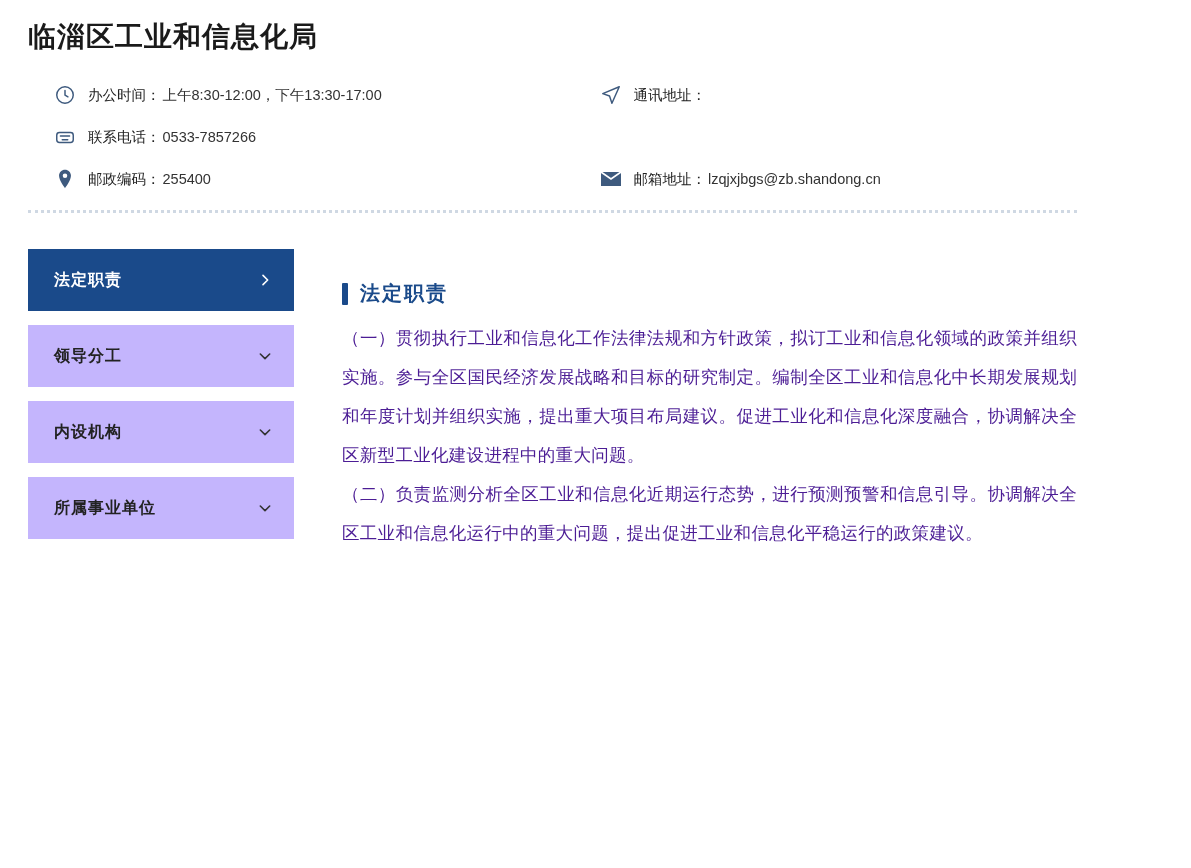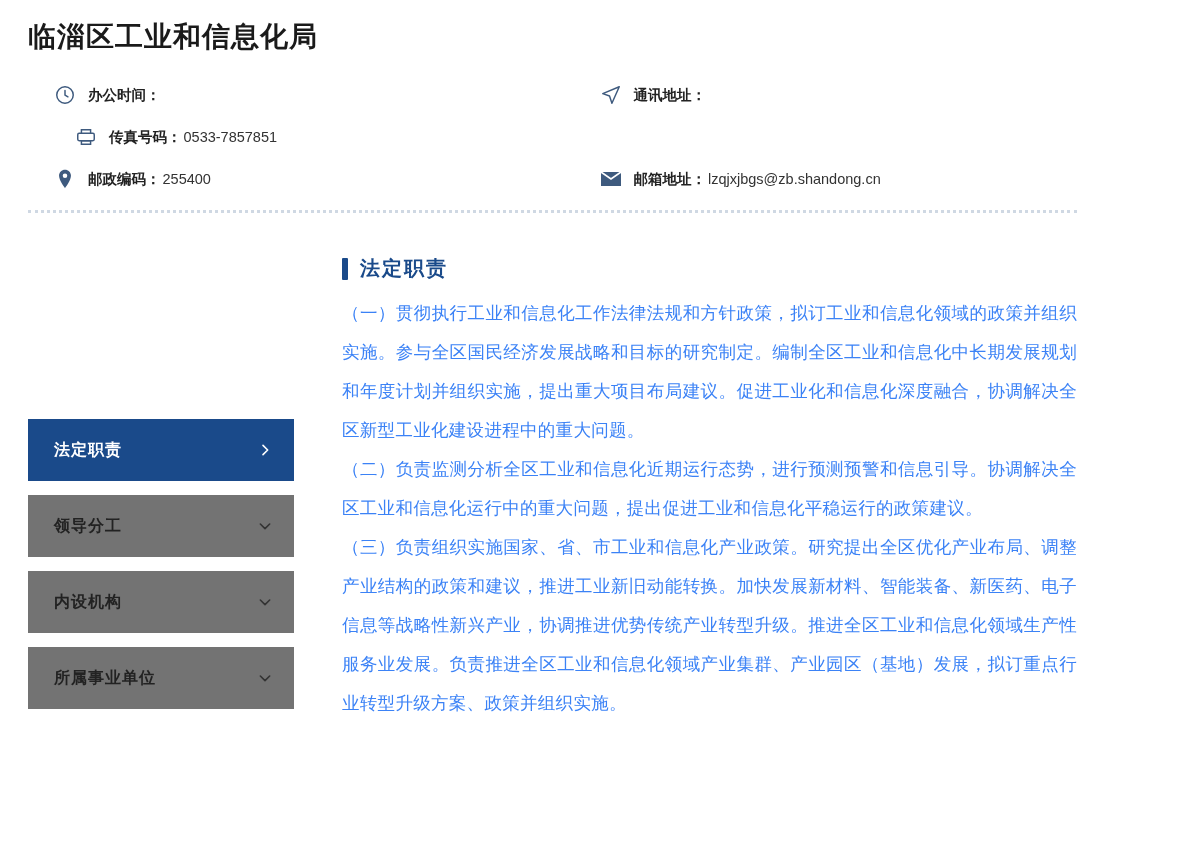--- a/index.html
+++ b/index.html
@@ -54,21 +54,21 @@
     margin-right: 10px;
     display: flex;
     align-items: center;
     justify-content: center;
     color: #3e5a7e;
   }
   .ico svg { display: block; }
 
   .info-label {
     font-size: 14.5px;
-    font-weight: bold;
+    font-weight: normal;
     color: #222;
     white-space: nowrap;
   }
   .info-value {
     font-size: 14.5px;
     color: #333;
     white-space: nowrap;
     margin-left: 2px;
   }
 
@@ -80,21 +80,21 @@
   }
 
   
   .sidebar {
     width: 266px;
     flex: 0 0 266px;
   }
   .nav-item {
     height: 62px;
     margin-bottom: 14px;
-    background: #737373;
+    background: #c4b5fd;
     display: flex;
     align-items: center;
     justify-content: space-between;
     padding: 0 20px 0 26px;
     cursor: pointer;
     user-select: none;
   }
   .nav-item .nav-label {
     font-size: 16px;
     font-weight: bold;
@@ -134,21 +134,21 @@
   }
   .section-title {
     font-size: 20px;
     font-weight: bold;
     color: #1a4a8a;
     letter-spacing: 2px;
   }
   .para {
     font-size: 17.5px;
     line-height: 39px;
-    color: #3b82f6;
+    color: #4c1d95;
     text-align: justify;
     text-justify: inter-ideograph;
     margin: 0;
     letter-spacing: 0.3px;
   }
 </style>
 </head>
 <body>
 
 <div class="page">
@@ -159,42 +159,42 @@
 
     <div class="info-row">
       <div class="info-cell">
         <span class="ico">
           <svg width="22" height="22" viewBox="0 0 24 24" fill="none" stroke="currentColor" stroke-width="1.6">
             <circle cx="12" cy="12" r="9"></circle>
             <path d="M12 7v5l3.2 2" stroke-linecap="round"></path>
           </svg>
         </span>
         <span class="info-label">办公时间：</span>
+        <span class="info-value">上午8:30-12:00，下午13:30-17:00</span>
       </div>
       <div class="info-cell right">
         <span class="ico">
           <svg width="22" height="22" viewBox="0 0 24 24" fill="currentColor">
             <path d="M21 3L3 10.5l7.4 2.6L13 21l8-18z" fill="none" stroke="currentColor" stroke-width="1.6" stroke-linejoin="round"></path>
           </svg>
         </span>
         <span class="info-label">通讯地址：</span>
       </div>
     </div>
 
     <div class="info-row">
-      <div class="info-cell right">
+      <div class="info-cell">
         <span class="ico">
           <svg width="22" height="22" viewBox="0 0 24 24" fill="none" stroke="currentColor" stroke-width="1.6">
-            <path d="M7 8V4h10v4"></path>
-            <rect x="3" y="8" width="18" height="8" rx="1.5"></rect>
-            <path d="M7 16h10v4H7z"></path>
-          </svg>
-        </span>
-        <span class="info-label">传真号码：</span>
-        <span class="info-value">0533-7857851</span>
+            <rect x="3" y="7" width="18" height="11" rx="3"></rect>
+            <path d="M7 11h10M9 15h6" stroke-linecap="round"></path>
+          </svg>
+        </span>
+        <span class="info-label">联系电话：</span>
+        <span class="info-value">0533-7857266</span>
       </div>
     </div>
 
     <div class="info-row">
       <div class="info-cell">
         <span class="ico">
           <svg width="22" height="22" viewBox="0 0 24 24" fill="currentColor">
             <path d="M12 2c-3.6 0-6.5 2.9-6.5 6.5C5.5 13.6 12 22 12 22s6.5-8.4 6.5-13.5C18.5 4.9 15.6 2 12 2zm0 9a2.5 2.5 0 110-5 2.5 2.5 0 010 5z"></path>
           </svg>
         </span>
@@ -259,19 +259,18 @@
 
     <div class="content">
 
       <div class="section-head">
         <span class="section-bar"></span>
         <span class="section-title">法定职责</span>
       </div>
 
       <p class="para">（一）贯彻执行工业和信息化工作法律法规和方针政策，拟订工业和信息化领域的政策并组织实施。参与全区国民经济发展战略和目标的研究制定。编制全区工业和信息化中长期发展规划和年度计划并组织实施，提出重大项目布局建议。促进工业化和信息化深度融合，协调解决全区新型工业化建设进程中的重大问题。</p>
       <p class="para">（二）负责监测分析全区工业和信息化近期运行态势，进行预测预警和信息引导。协调解决全区工业和信息化运行中的重大问题，提出促进工业和信息化平稳运行的政策建议。</p>
-      <p class="para">（三）负责组织实施国家、省、市工业和信息化产业政策。研究提出全区优化产业布局、调整产业结构的政策和建议，推进工业新旧动能转换。加快发展新材料、智能装备、新医药、电子信息等战略性新兴产业，协调推进优势传统产业转型升级。推进全区工业和信息化领域生产性服务业发展。负责推进全区工业和信息化领域产业集群、产业园区（基地）发展，拟订重点行业转型升级方案、政策并组织实施。</p>
 
     </div>
 
   </div>
 
 </div>
 
 </body></html>

